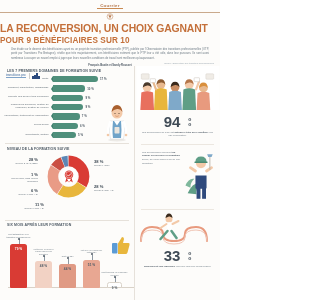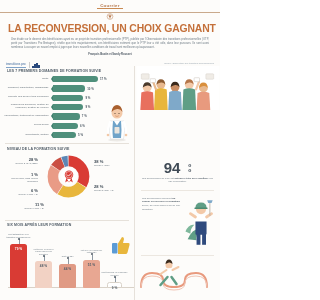--- a/index.html
+++ b/index.html
@@ -29,21 +29,21 @@
     border-bottom: 1.2px solid #c98a52;
     padding: 0 3px 0.5px 3px;
   }
   .crest {
     position: absolute; left: 50%; top: 12px;
     transform: translateX(-50%);
     width: 9px; height: 9px;
     z-index: 5;
   }
   .title-zone {
-    padding: 10px 6px 0 8px;
+    padding: 10px 6px 0 0;
     text-align: left;
   }
   .main-title {
     font-size: 10.4px; font-weight: bold;
     color: #c4703a; letter-spacing: -0.15px;
     line-height: 1.06;
     white-space: nowrap;
   }
   .sub-title {
     font-size: 8.2px; font-weight: bold;
@@ -177,21 +177,21 @@
   }
   .thumb { position: absolute; right: 3px; top: 16px; width: 20px; height: 18px; }
 
   
   .stat {
     position: relative; padding: 4px 6px;
     text-align: center;
   }
   .stat-num {
     display: flex; align-items: center; justify-content: center;
-    gap: 8px; margin-bottom: 1.5px; margin-top: 46px;
+    gap: 8px; margin-bottom: 1.5px;
   }
   .stat-num .n {
     font-size: 15px; font-weight: bold; color: #3f4a55; line-height: 1;
   }
   .stat-num .pc {
     display: flex; flex-direction: column; gap: 1.2px;
     font-size: 5px; font-weight: bold; color: #3f4a55; line-height: 0.8;
   }
   .stat-txt {
     font-size: 2.5px; line-height: 1.5; color: #6d7a84;
@@ -211,20 +211,21 @@
     <span class="masthead-logo">Courrier</span>
   </div>
   <svg class="crest" viewBox="0 0 20 20">
     <circle cx="10" cy="10" r="6.4" fill="none" stroke="#b5764a" stroke-width="1"></circle>
     <path d="M10 4.6 L10 15.4 M5.4 8.2 L14.6 8.2" stroke="#b5764a" stroke-width="1"></path>
     <circle cx="10" cy="10" r="2.2" fill="#b5764a"></circle>
   </svg>
 
   <div class="title-zone">
     <div class="main-title">LA RECONVERSION, UN CHOIX GAGNANT</div>
+    <div class="sub-title">POUR 9 BÉNÉFICIAIRES SUR 10</div>
   </div>
   <div class="intro">Une étude sur le devenir des bénéficiaires ayant eu un projet de transition professionnelle (PTP), publiée par l'Observatoire des transitions professionnelles (OTP, porté par Transitions Pro Bretagne), révèle que très majoritairement, ces bénéficiaires estiment que le PTP leur a été utile, dans leur parcours. Ils sont aussi nombreux à occuper un nouvel emploi à juger que leurs nouvelles conditions de travail sont meilleures qu'auparavant.</div>
   <div class="byline">François Bastin et Sandy Rousset</div>
 
   <div class="logo-row">
     <span class="logo-a">transitions pro</span>
     <span class="logo-sep"></span>
     <span class="logo-b">
       <i style="height:2.5px"></i>
         <i style="height:4px"></i>
@@ -469,16 +470,29 @@
           <circle cx="62" cy="16" r="7" fill="#f3c9a8"></circle>
           <path d="M55 14 q1 -9 7 -9 q6 0 7 9 q-4 -4 -7 -3 q-4 1 -7 3z" fill="#3a2a1c"></path>
           <path d="M57 24 q6 -3 12 0 l-2 16 l-8 0 z" fill="#ffffff"></path>
           <path d="M59 40 l-14 16" stroke="#5f9e86" stroke-width="5" stroke-linecap="round"></path>
           <path d="M67 40 l10 14" stroke="#5f9e86" stroke-width="5" stroke-linecap="round"></path>
           <path d="M57 26 l-12 8" stroke="#f3c9a8" stroke-width="4" stroke-linecap="round"></path>
           <path d="M69 26 l12 -6" stroke="#f3c9a8" stroke-width="4" stroke-linecap="round"></path>
         </g>
       </svg>
 
+      <div class="stat" style="padding-top:1px">
+        <div class="stat-num">
+          <span class="n">33</span>
+          <span class="pc">
+              <span>o</span>
+              <span>o</span>
+            </span>
+        </div>
+        <div class="stat-txt">
+          <b>poursuivent leur parcours</b>
+          <span>vers une nouvelle reconversion.</span>
+        </div>
+      </div>
 
     </div>
   </div>
 </div>
 
 </body></html>

